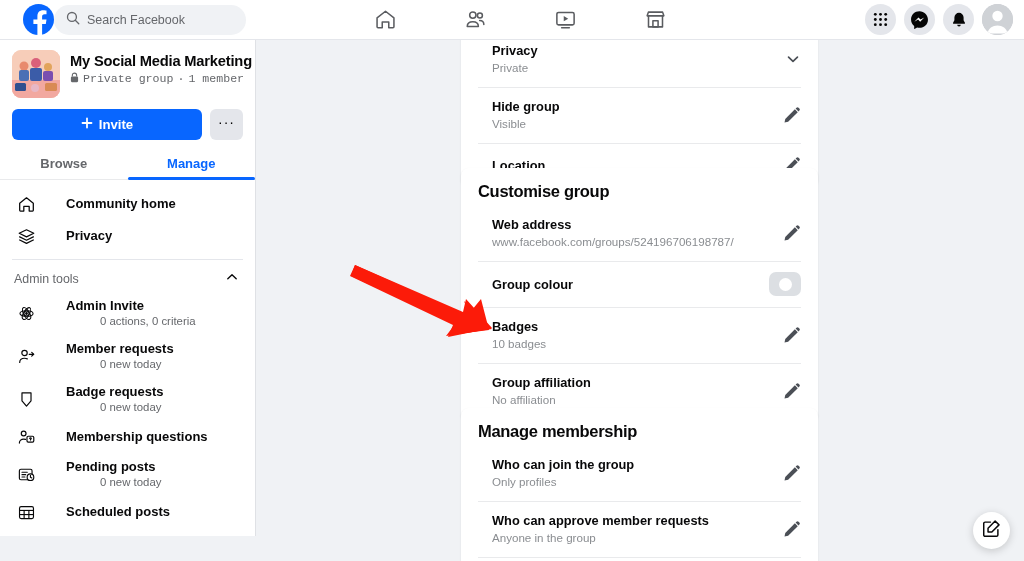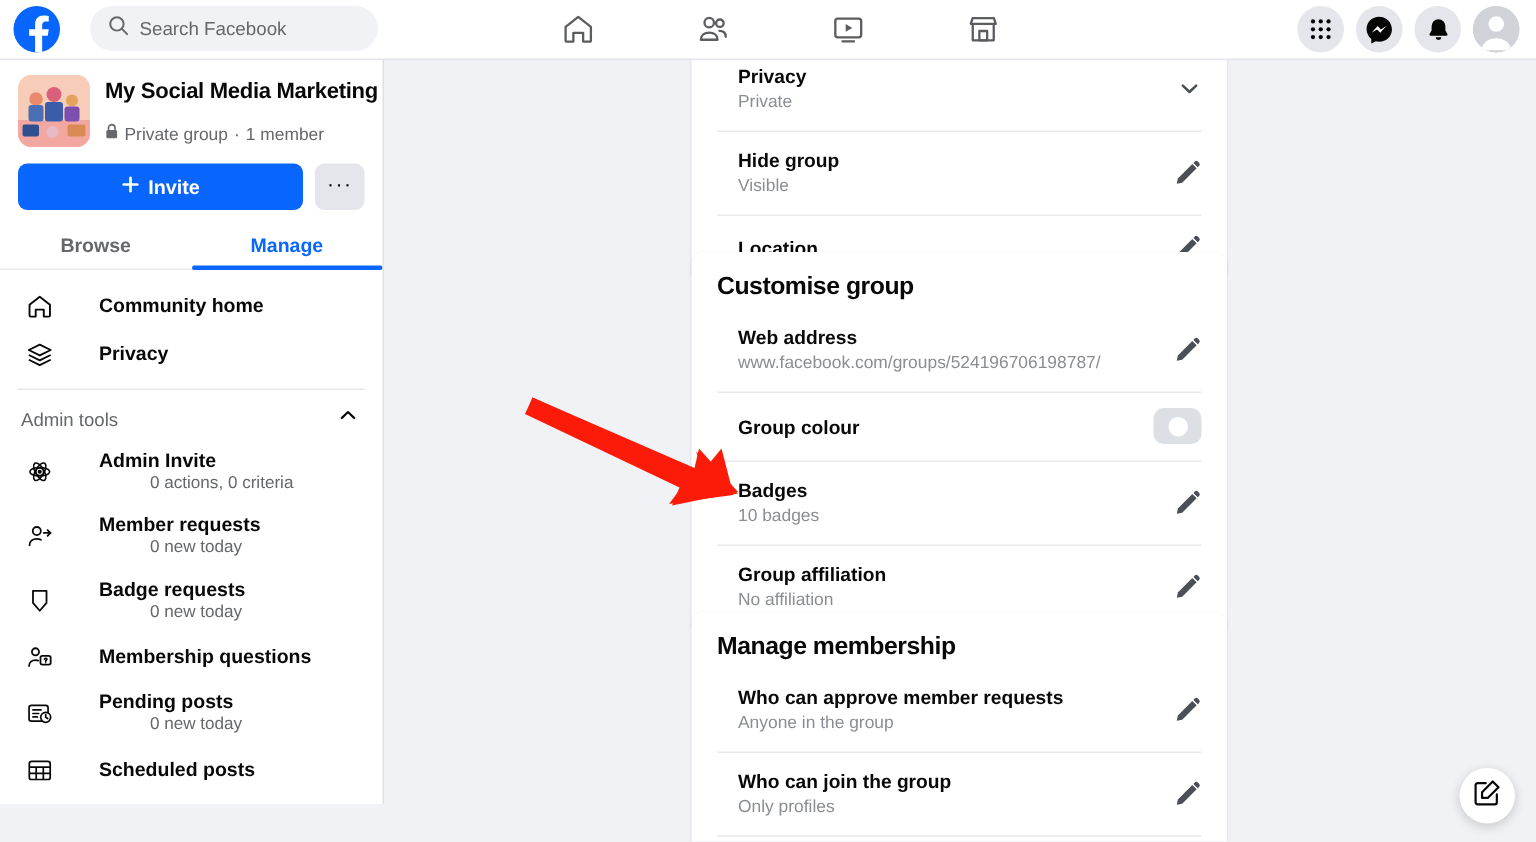--- a/index.html
+++ b/index.html
@@ -13,21 +13,21 @@
   .app { position: relative; width: 1024px; height: 561px; }
 
   
   .topbar {
     position: absolute; top: 0; left: 0; width: 1024px; height: 40px;
     background: #ffffff;
     border-bottom: 1px solid #e4e6eb;
     display: flex; align-items: center;
     z-index: 30;
   }
-  .tb-left { display: flex; padding-left: 9px; gap: 20px; }
+  .tb-left { display: flex; align-items: center; padding-left: 23px; gap: 0; }
   .fb-logo {
     width: 31px; height: 31px; border-radius: 50%;
     background: #0866ff; position: relative; flex: 0 0 auto;
   }
   .fb-logo svg { position: absolute; top: 0; left: 0; }
   .searchbox {
     width: 192px; height: 30px; border-radius: 16px;
     background: #f0f2f5;
     display: flex; align-items: center; gap: 7px;
     padding: 0 12px;
@@ -72,22 +72,22 @@
     width: 48px; height: 48px; border-radius: 9px; flex: 0 0 auto;
     overflow: hidden; position: relative;
     background: linear-gradient(150deg,#fbd9c8 0%,#f6c0ae 45%,#f3ab9e 100%);
   }
   .grp-meta { padding-top: 2px; min-width: 0; }
   .grp-name {
     font-size: 14.7px; font-weight: bold; line-height: 18px;
     color: #080809; letter-spacing: -0.2px; white-space: nowrap;
   }
   .grp-sub {
-    font-size: 11.6px; color: #65676b; margin-top: 12px;
-    display: flex; align-items: center; gap: 4px; white-space: nowrap;
+    font-size: 11.6px; color: #65676b; margin-top: 2px;
+    display: flex; align-items: flex-start; gap: 4px; white-space: nowrap; font-family: Liberation Mono, monospace;
   }
 
   .invite-row { display: flex; gap: 8px; padding: 11px 12px 0 12px; }
   .invite-btn {
     flex: 1; height: 31px; border-radius: 6px;
     background: #0866ff; color: #fff;
     font-size: 13.2px; font-weight: bold;
     display: flex; align-items: center; justify-content: center; gap: 6px;
     border: none; cursor: pointer;
     font-family: "Liberation Sans", sans-serif;
@@ -545,35 +545,35 @@
           </svg>
         </span>
       </div>
     </div>
 
     <div class="card" style="top:368px;">
       <div class="card-title">Manage membership</div>
 
       <div class="row">
         <span class="txt">
-          <span class="t" style="display:block">Who can approve member requests</span>
-          <span class="s" style="display:block">Anyone in the group</span>
+          <span class="t" style="display:block">Who can join the group</span>
+          <span class="s" style="display:block">Only profiles</span>
         </span>
         <span class="act">
           <svg width="18" height="18" viewBox="0 0 20 20" fill="#4b4f56">
             <path d="M2.5 14.4 13.2 3.7l3.2 3.2L5.7 17.6l-4 .8z"></path>
             <path d="M14 2.9 15 1.9a1.6 1.6 0 0 1 2.3 0l.9.9a1.6 1.6 0 0 1 0 2.3l-1 1z"></path>
           </svg>
         </span>
       </div>
 
       <div class="row">
         <span class="txt">
-          <span class="t" style="display:block">Who can join the group</span>
-          <span class="s" style="display:block">Only profiles</span>
+          <span class="t" style="display:block">Who can approve member requests</span>
+          <span class="s" style="display:block">Anyone in the group</span>
         </span>
         <span class="act">
           <svg width="18" height="18" viewBox="0 0 20 20" fill="#4b4f56">
             <path d="M2.5 14.4 13.2 3.7l3.2 3.2L5.7 17.6l-4 .8z"></path>
             <path d="M14 2.9 15 1.9a1.6 1.6 0 0 1 2.3 0l.9.9a1.6 1.6 0 0 1 0 2.3l-1 1z"></path>
           </svg>
         </span>
       </div>
 
       <div class="row">

